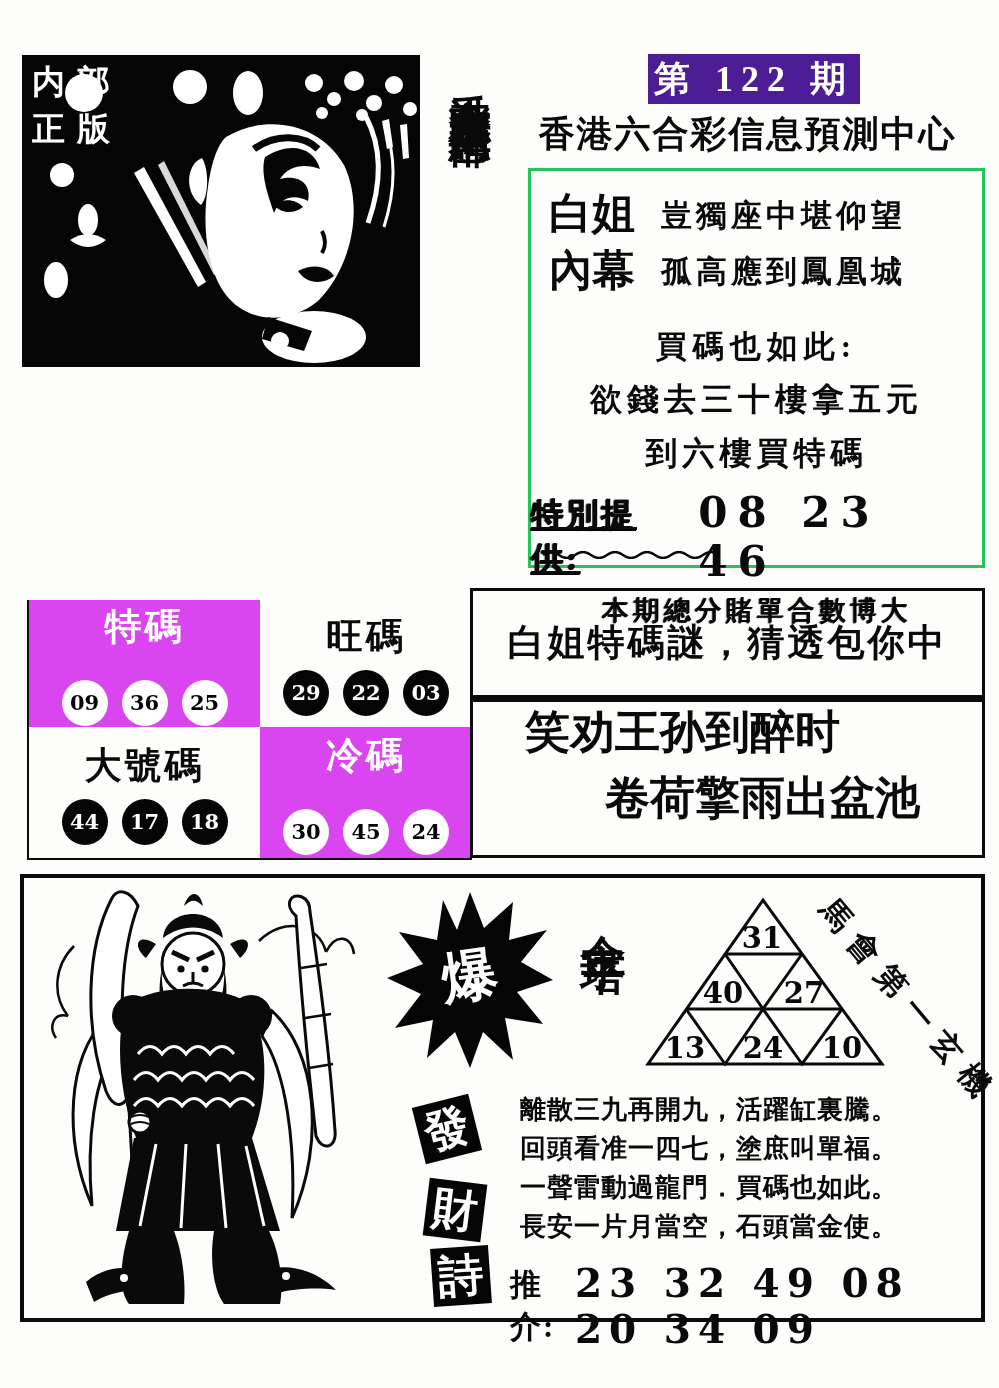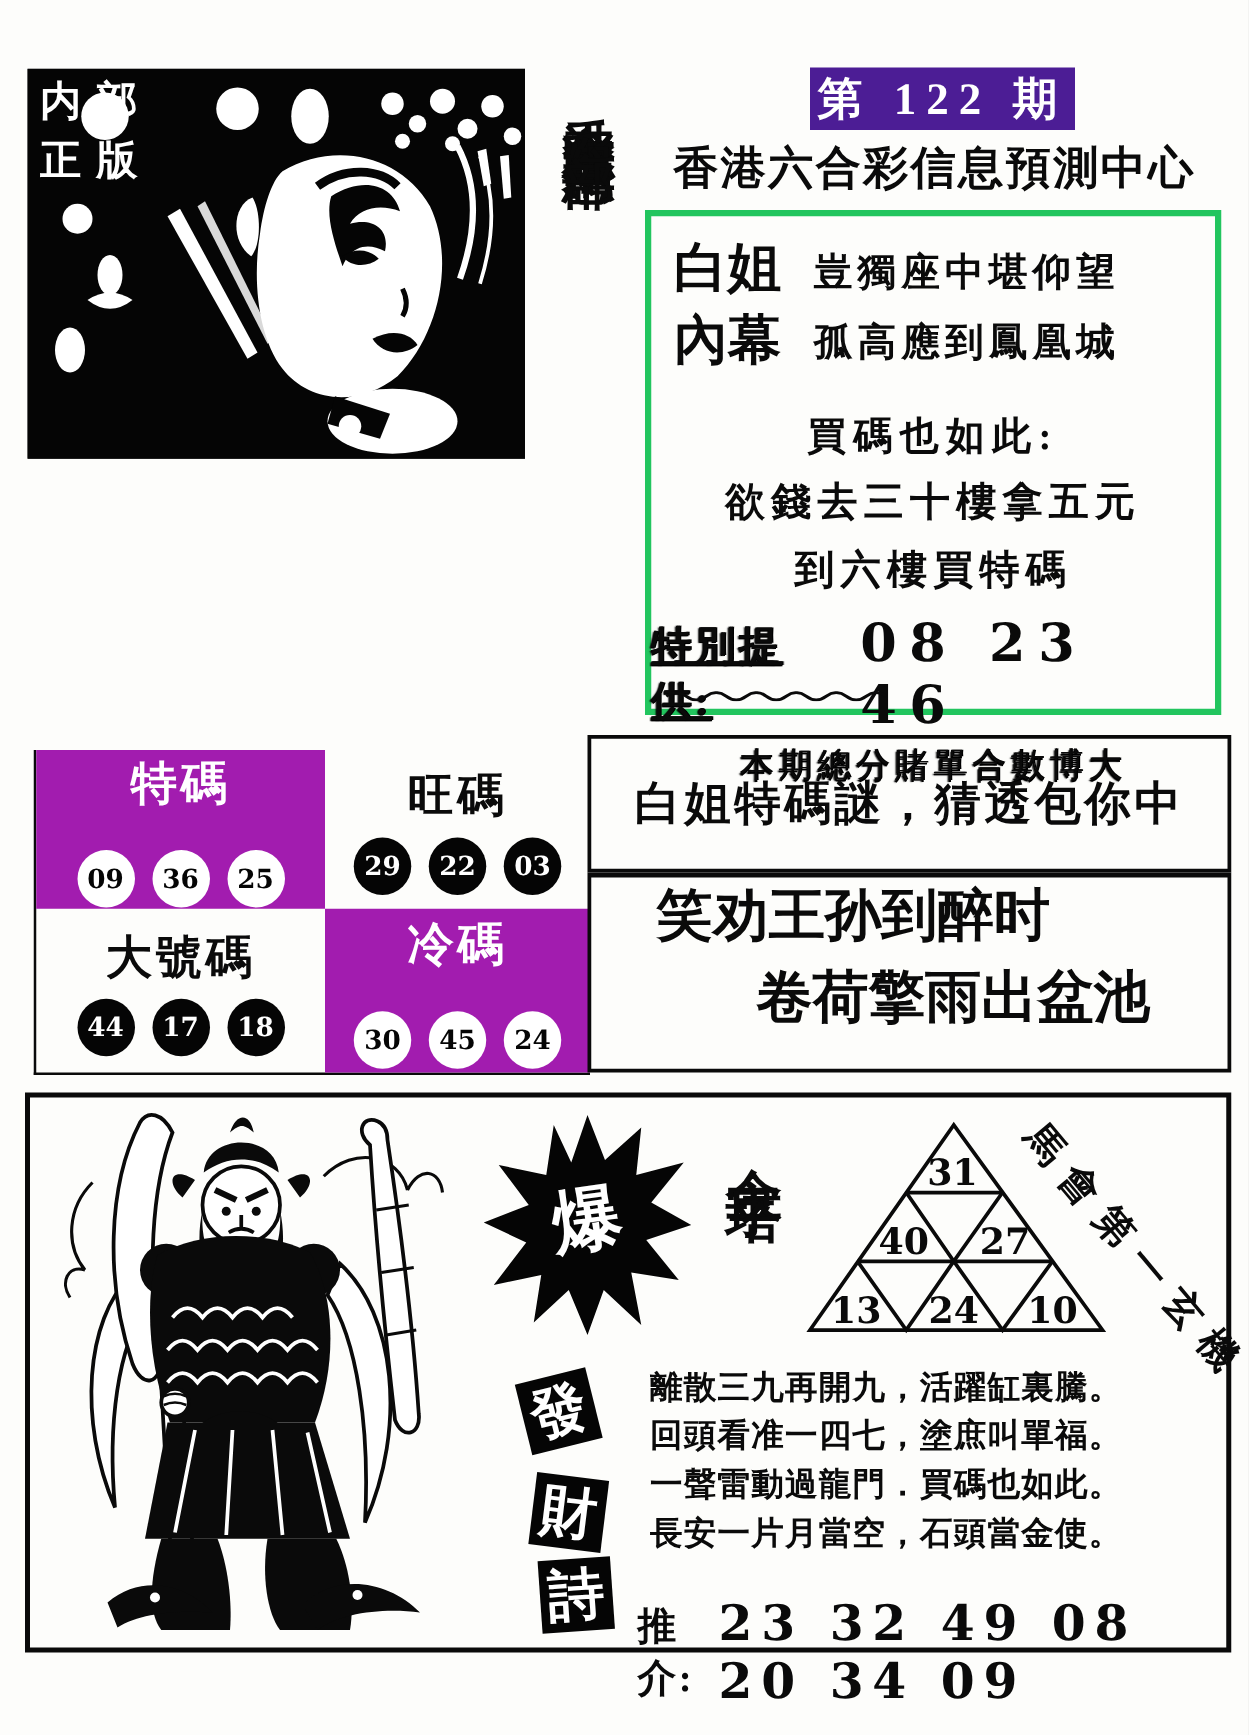--- a/index.html
+++ b/index.html
@@ -17,39 +17,39 @@
   .vtitle{left:424px;top:60px;width:92px;height:510px;writing-mode:vertical-rl;text-orientation:upright;
           font-size:42px;font-weight:bold;letter-spacing:3px;line-height:92px;text-align:justify;}
 
   
   .issue{left:648px;top:54px;width:212px;height:50px;background:#4c1d95;color:#fff;
          display:flex;align-items:center;justify-content:center;font-size:36px;font-weight:bold;letter-spacing:8px;}
   .ctitle{left:505px;top:110px;width:485px;height:48px;display:flex;align-items:center;justify-content:center;
           font-size:36px;font-weight:bold;letter-spacing:2px;}
 
   
-  .infobox{left:516px;top:168px;width:451px;height:394px;border:5px solid #22c55e;}
+  .infobox{left:528px;top:168px;width:451px;height:394px;border:3px solid #22c55e;}
   .info-head{display:flex;padding:14px 14px 0 18px;}
   .info-head .labels{width:112px;font-size:43px;font-weight:bold;line-height:57px;}
   .info-head .verses{flex:1;font-size:31px;font-weight:bold;line-height:56px;letter-spacing:4px;padding-top:3px;}
   .gift-head{margin-top:26px;text-align:center;font-size:31px;font-weight:bold;letter-spacing:6px;}
   .gift-line{text-align:center;font-size:32px;font-weight:bold;letter-spacing:5px;margin-top:10px;}
   .special{display:flex;align-items:center;justify-content:center;margin-top:12px;gap:14px;}
   .special .lab{font-size:32px;font-weight:bold;letter-spacing:3px;text-decoration:underline;}
   .special .nums{font-size:42px;font-weight:bold;font-family:"DejaVu Serif",serif;letter-spacing:10px;}
   .smudge{text-shadow:1px 0 0 #000,0 1px 0 #000,-1px 1px 1px rgba(0,0,0,.8);}
   .info-footer{margin-top:6px;text-align:center;font-size:27px;font-weight:normal;letter-spacing:4px;}
   .squiggle{position:absolute;left:10px;bottom:6px;width:190px;height:8px;}
 
   
   .grid{left:27px;top:600px;width:443px;height:258px;display:grid;
         grid-template-columns:231px 212px;grid-template-rows:127px 131px;
         border-left:2px solid #0a0a0a;border-bottom:2px solid #0a0a0a;}
   .cell{display:flex;flex-direction:column;align-items:center;justify-content:center;gap:8px;}
-  .cell.inv{background:#a21caf;color:#fff;gap:28px;}
+  .cell.inv{background:#d946ef;color:#fff;gap:28px;}
   .cell .clabel{font-size:37px;font-weight:bold;letter-spacing:3px;}
   .circles{display:flex;gap:14px;}
   .circ{width:46px;height:46px;border-radius:50%;display:flex;align-items:center;justify-content:center;
         font-size:21px;font-weight:bold;font-family:"DejaVu Serif",serif;}
   .cell.inv .circ{background:#fff;color:#050505;}
   .cell:not(.inv) .circ{background:#050505;color:#fff;}
 
   
   .riddle-head{left:470px;top:588px;width:515px;height:110px;border:3px solid #0a0a0a;box-sizing:border-box;
                display:flex;align-items:center;justify-content:center;font-size:37px;font-weight:bold;letter-spacing:3px;}
@@ -70,21 +70,21 @@
   .pyramid{position:absolute;left:616px;top:14px;width:250px;height:184px;}
   .pyramid text{font-family:"DejaVu Serif",serif;font-size:29px;font-weight:bold;fill:#0a0a0a;}
   .diag-note{position:absolute;left:818px;top:12px;width:260px;font-size:31px;font-weight:bold;letter-spacing:12px;
              transform:rotate(50deg);transform-origin:0 0;font-family:"DejaVu Sans",sans-serif;}
   .badge{position:absolute;width:58px;height:58px;background:#050505;color:#fff;display:flex;
          align-items:center;justify-content:center;font-size:45px;font-weight:bold;}
   .badge.b1{left:394px;top:222px;transform:rotate(-14deg);}
   .badge.b2{left:402px;top:303px;transform:rotate(7deg);}
   .badge.b3{left:408px;top:369px;transform:rotate(-4deg);}
   .poem{position:absolute;left:486px;top:212px;width:476px;font-size:26px;font-weight:bold;line-height:39px;letter-spacing:1px;margin-left:10px;}
-  .rec{position:absolute;left:486px;top:398px;display:flex;align-items:center;gap:12px;}
+  .rec{position:absolute;left:486px;top:382px;display:flex;align-items:center;gap:12px;}
   .rec .rlab{font-size:31px;font-weight:bold;letter-spacing:2px;}
   .rec .rnums{font-size:39px;font-weight:bold;font-family:"DejaVu Serif",serif;letter-spacing:7px;}
 </style>
 </head>
 <body>
 
 <div class="canvas">
 
   <div class="abs photo">
     <svg viewBox="0 0 398 312">

